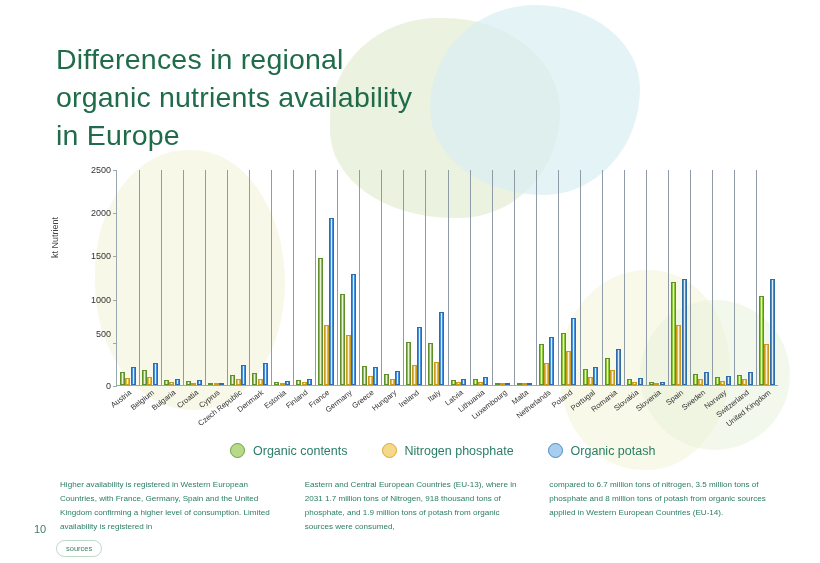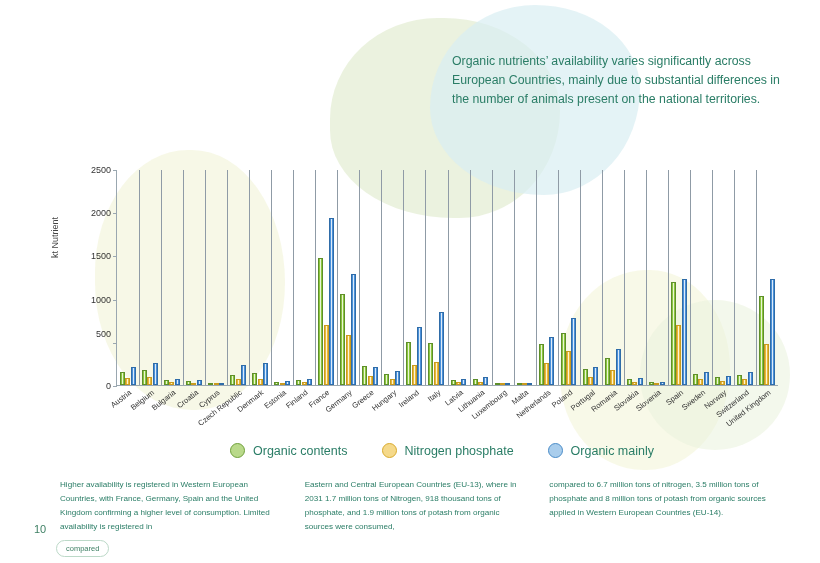--- a/index.html
+++ b/index.html
@@ -240,21 +240,21 @@
 <body>
 
 <div class="page">
 
   <div class="blob blob-green-top"></div>
   <div class="blob blob-blue-top"></div>
   <div class="blob blob-yellow-left"></div>
   <div class="blob blob-yellow-right"></div>
   <div class="blob blob-green-right"></div>
 
-  <div class="intro">Organic nutrients’ availability varies significantly across European Countries, mainly due to substantial differences in the number of animals present on the national territories.</div>
+  <div class="title">Differences in regional organic nutrients availability in Europe</div>
 
   <div class="chart-wrap">
     <div class="y-axis-label">kt Nutrient</div>
     <div class="plot" id="plot">
         <div class="ytick" style="top: 216px;">0</div>
         <div class="ytick-mark" style="top: 216px;"></div>
         <div class="ytick" style="top: 164px;">500</div>
         <div class="ytick-mark" style="top: 172.8px;"></div>
         <div class="ytick" style="top: 129.6px;">1000</div>
         <div class="ytick-mark" style="top: 129.6px;"></div>
@@ -482,26 +482,26 @@
     <div class="legend-item">
       <span class="swatch n"></span>
       <span>Organic contents</span>
     </div>
     <div class="legend-item">
       <span class="swatch p"></span>
       <span>Nitrogen  phosphate</span>
     </div>
     <div class="legend-item">
       <span class="swatch k"></span>
-      <span>Organic mainly</span>
+      <span>Organic potash</span>
     </div>
   </div>
 
   <div class="footer-cols">
     <div class="fcol">Higher availability is registered in Western European Countries, with France, Germany, Spain and the United Kingdom confirming a higher level of consumption. Limited availability is registered in</div>
     <div class="fcol">Eastern and Central European Countries (EU-13), where in 2031 1.7 million tons of Nitrogen, 918 thousand tons of phosphate, and 1.9 million tons of potash from organic sources were consumed,</div>
     <div class="fcol">compared to 6.7 million tons of nitrogen, 3.5 million tons of phosphate and 8 million tons of potash from organic sources applied in Western European Countries (EU-14).</div>
   </div>
 
   <div class="page-num">10</div>
-  <div class="contents-btn">compared</div>
+  <div class="contents-btn">sources</div>
 
 </div>
 
 </body></html>

